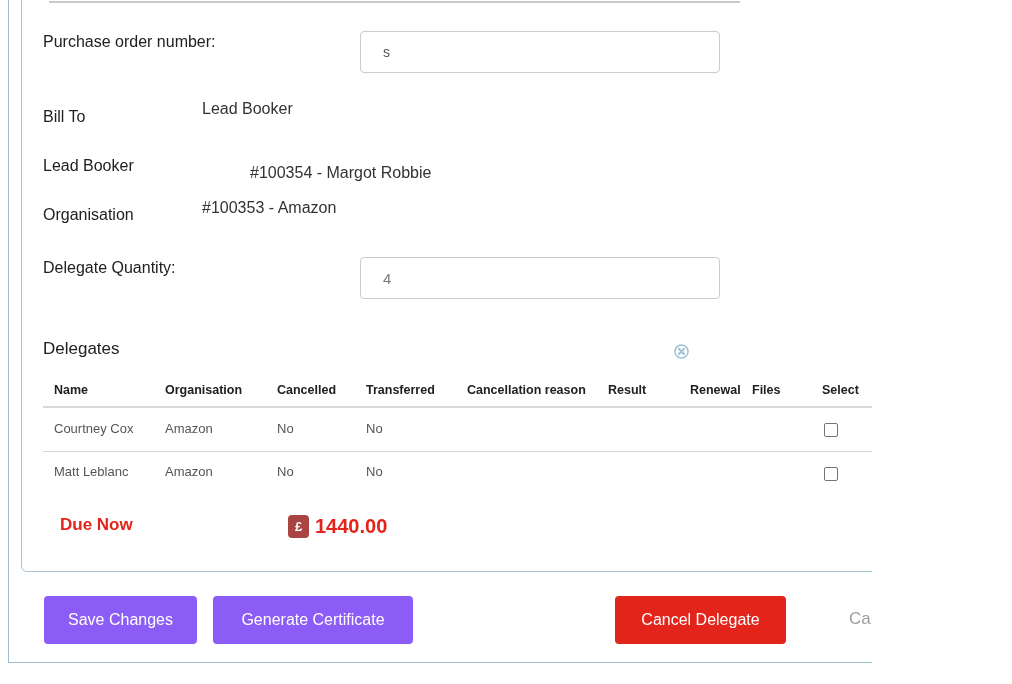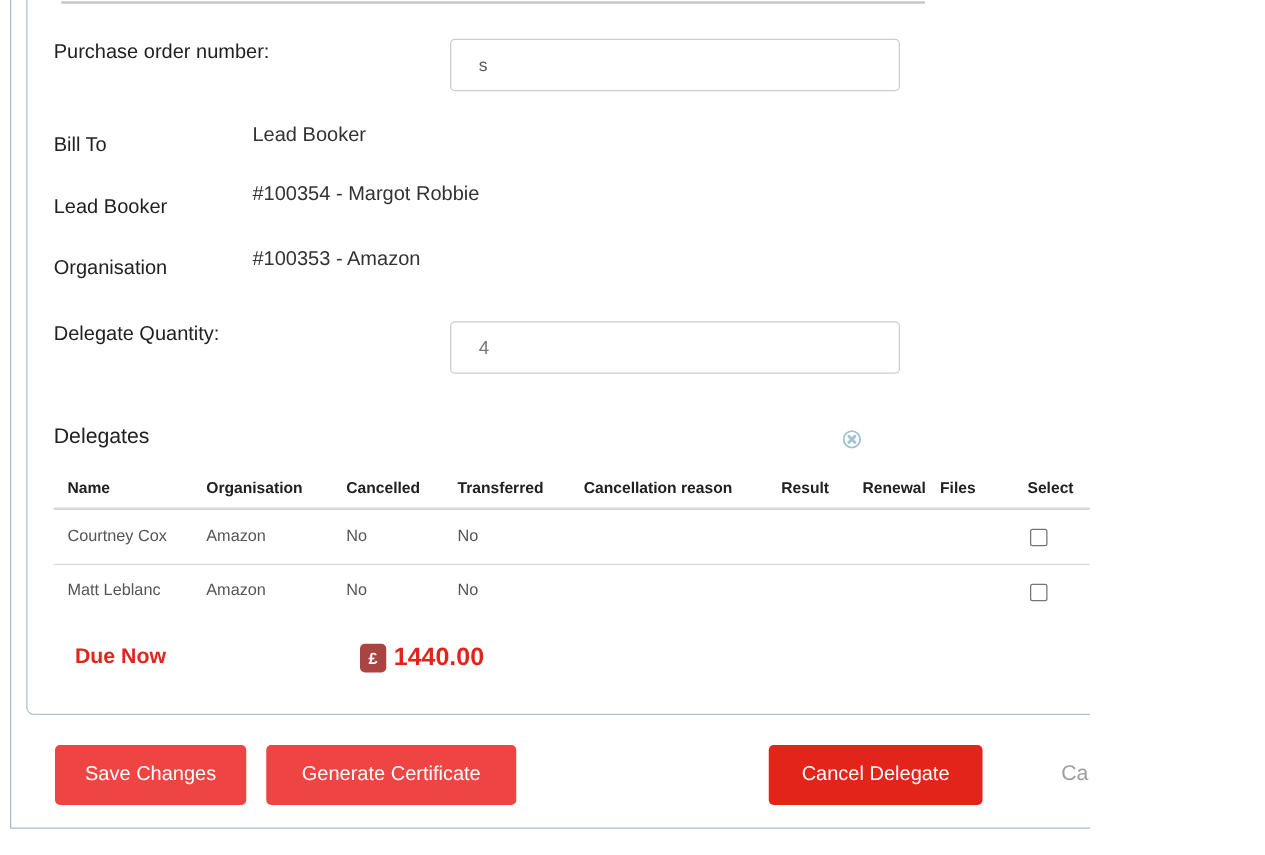--- a/index.html
+++ b/index.html
@@ -33,37 +33,37 @@
        font-family:inherit;cursor:pointer;}
 
   
   .th{position:absolute;top:383px;font-size:12.5px;font-weight:700;color:#212121;white-space:nowrap;}
   .cell{position:absolute;font-size:13px;color:#555;white-space:nowrap;}
   .hline{position:absolute;left:43px;width:913px;background:#d9d9d9;}
   .hline.head{top:406px;height:2px;}
   .hline.sep{top:451px;height:1px;}
   .r1{top:421px;} .r2{top:464px;}
   .c0{left:54px;} .c1{left:165px;} .c2{left:277px;} .c3{left:366px;} .c4{left:467px;}
-  .c5{left:625px;} .c6{left:690px;} .c7{left:752px;} .c8{left:822px;} .c9{left:888px;}
+  .c5{left:608px;} .c6{left:690px;} .c7{left:752px;} .c8{left:822px;} .c9{left:888px;}
   input.cb{appearance:none;-webkit-appearance:none;position:absolute;left:824px;width:14px;height:14px;margin:0;
        border:1.5px solid #757575;border-radius:2px;background:#fff;cursor:pointer;}
   .cb1{top:423px;} .cb2{top:467px;}
   .xmark{position:absolute;left:886px;font-size:13px;font-weight:700;color:#111;cursor:pointer;line-height:14px;}
   .x1{top:421px;} .x2{top:464px;}
 
   
   .due-label{position:absolute;left:60px;top:515px;font-size:17px;font-weight:700;color:#e3241b;}
   .currency-badge{position:absolute;left:288px;top:515px;width:21px;height:23px;background:#a94442;border-radius:4px;
        color:#fff;font-size:13px;font-weight:700;text-align:center;line-height:23px;}
   .due-amount{position:absolute;left:315px;top:515px;font-size:20px;font-weight:700;color:#e3241b;}
 
   
   .btn{position:absolute;top:596px;height:48px;border:none;border-radius:4px;font-family:inherit;font-size:16px;
        color:#fff;cursor:pointer;}
-  .btn-blue{background:#ef4444;}
+  .btn-blue{background:#8b5cf6;}
   .btn-save{left:44px;width:153px;}
   .btn-cert{left:213px;width:200px;}
   .btn-auto{left:428px;width:168px;}
   .btn-danger{left:615px;width:171px;background:#e3241b;}
   .btn-cancel-link{position:absolute;left:843px;top:608px;background:none;border:none;font-family:inherit;
        font-size:17px;color:#9e9e9e;cursor:pointer;}
 </style>
 </head>
 <body>
 
@@ -73,21 +73,21 @@
   <div class="inner-panel"></div>
   <div class="top-divider"></div>
 
   <span class="lbl" style="top:33px;">Purchase order number:</span>
   <input class="tinput po-input" type="text" value="s" style="">
 
   <span class="lbl" style="top:108px;">Bill To</span>
   <span class="val" style="top:100px;">Lead Booker</span>
 
   <span class="lbl" style="top:157px;">Lead Booker</span>
-  <span class="val" style="top:147px;">#100354 - Margot Robbie</span>
+  <span class="val" style="top:164px;margin-left:48px;">#100354 - Margot Robbie</span>
 
   <span class="lbl" style="top:206px;">Organisation</span>
   <span class="val" style="top:199px;">#100353 - Amazon</span>
 
   <span class="lbl" style="top:259px;">Delegate Quantity:</span>
   <input class="tinput qty-input" type="text" value="4" style="">
 
   <span class="delegates-heading">Delegates</span>
 
   <svg class="clear-icon" viewBox="0 0 16 16">

